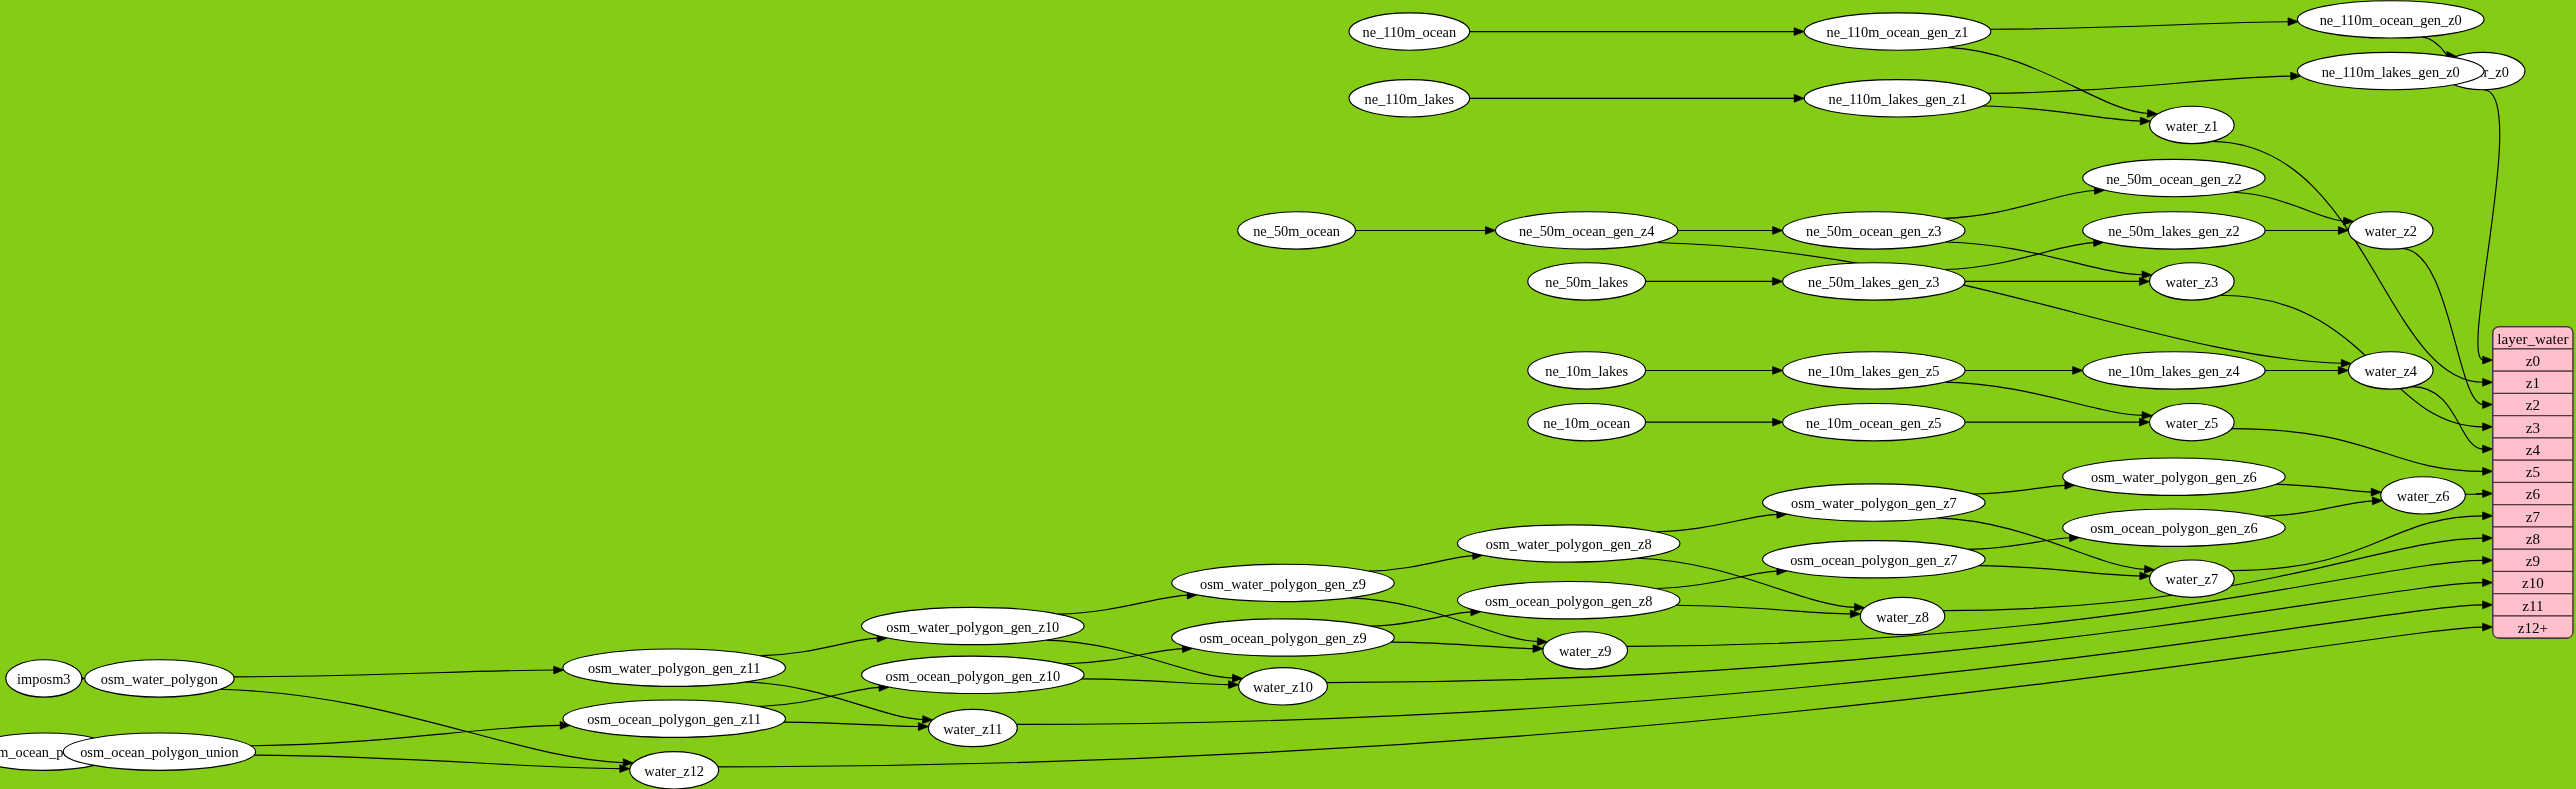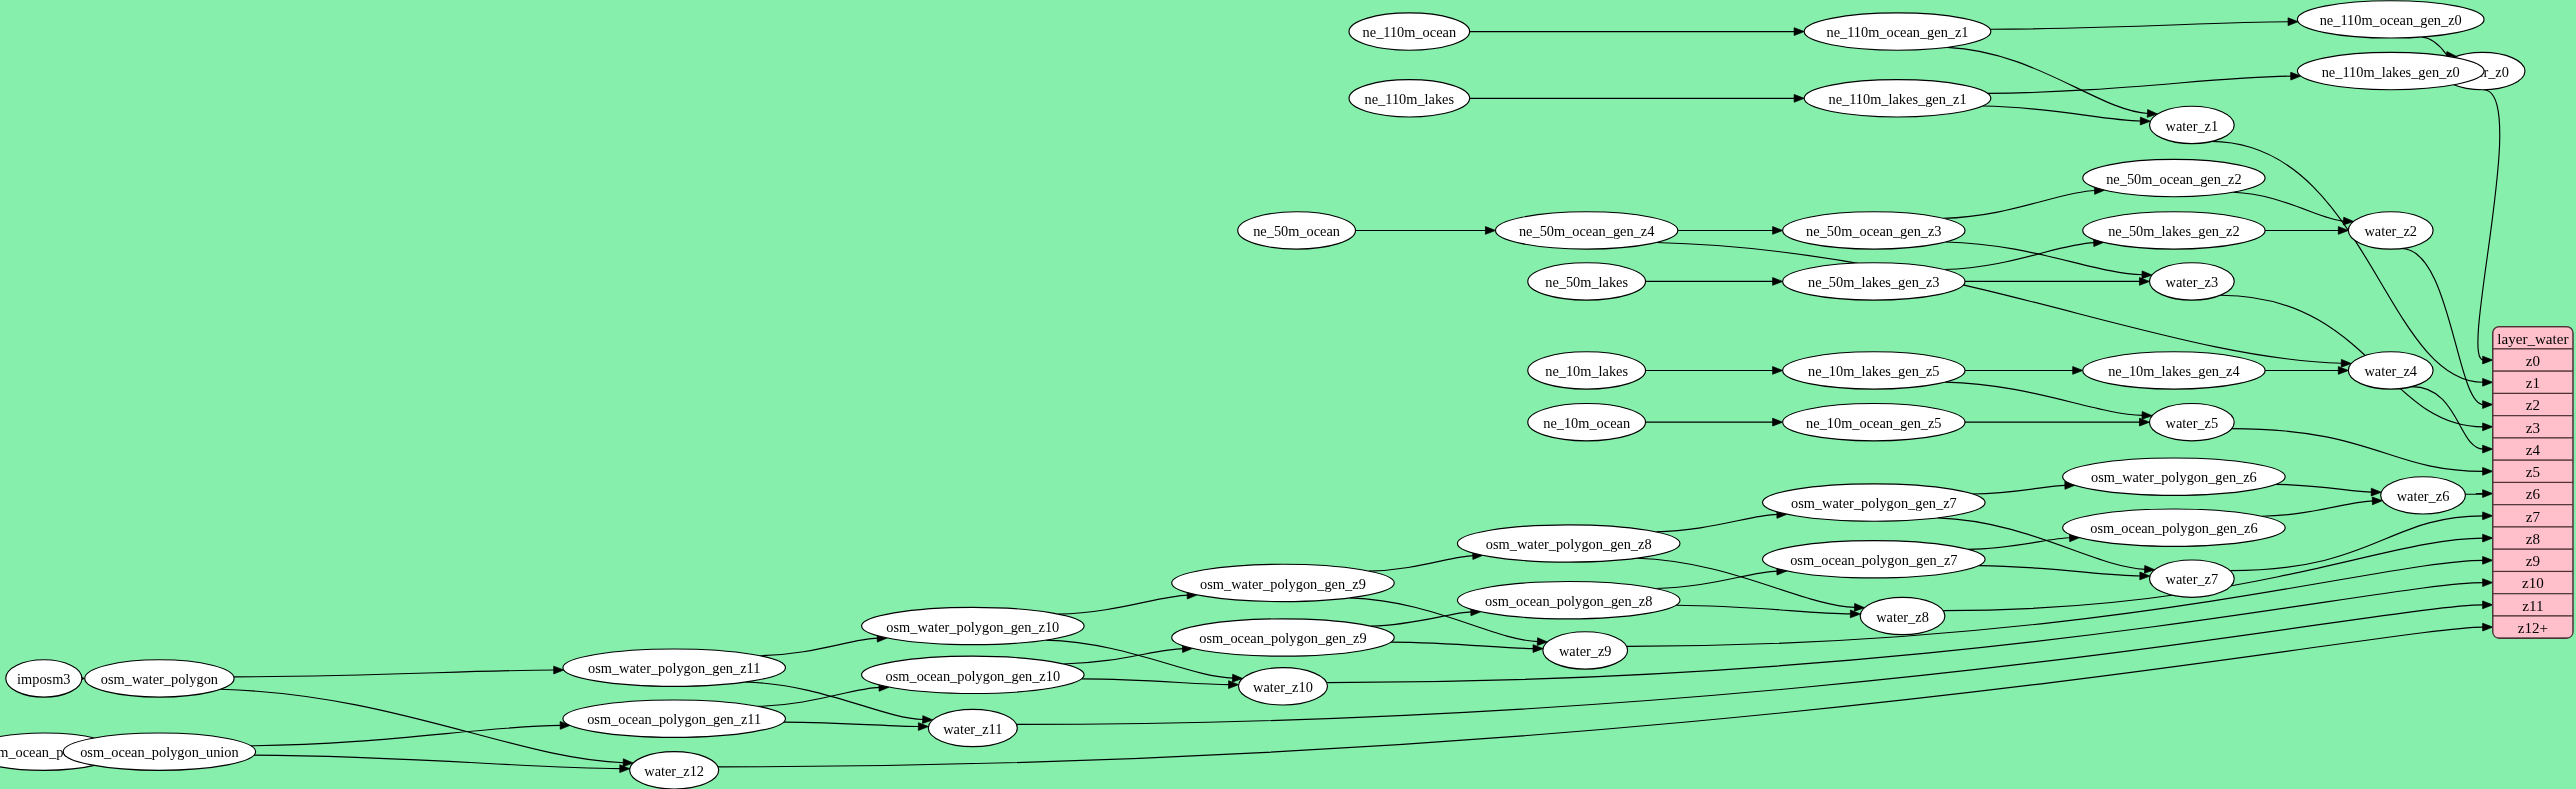--- a/index.html
+++ b/index.html
@@ -4,21 +4,21 @@
 <style>
   html, body {
     margin: 0;
     padding: 0;
     background: #ffffff;
   }
   #canvas {
     position: relative;
     width: 2576px;
     height: 789px;
-    background: #86efac;
+    background: #84cc16;
     font-family: "Liberation Serif", "DejaVu Serif", serif;
     overflow: hidden;
   }
   #graph-svg {
     position: absolute;
     left: 0;
     top: 0;
     width: 2576px;
     height: 789px;
   }

